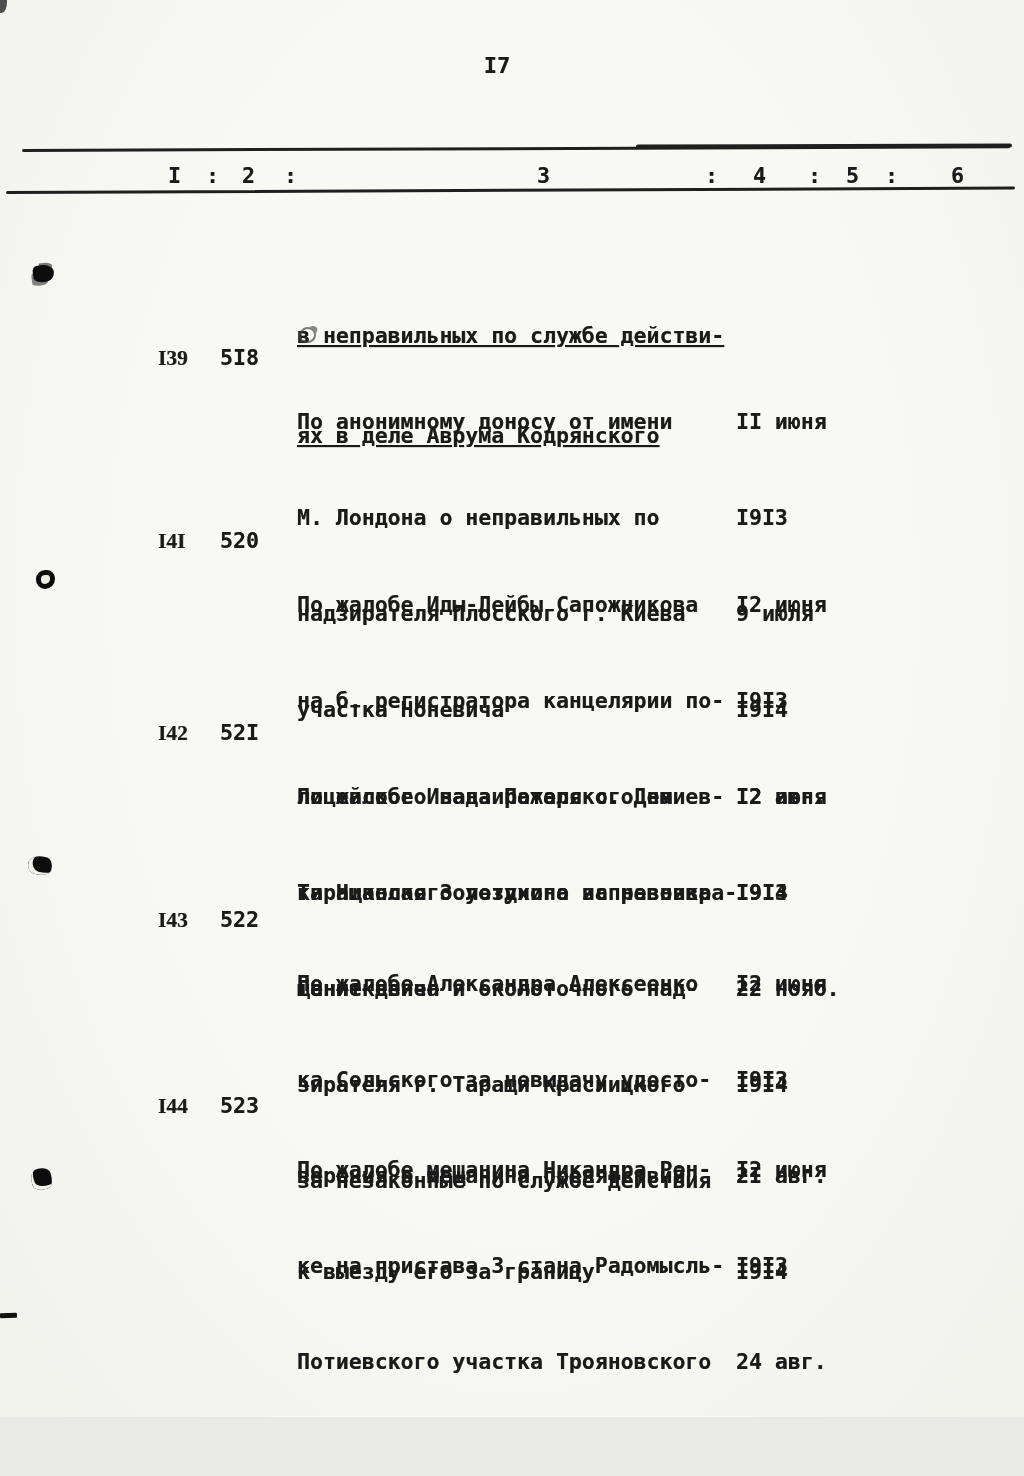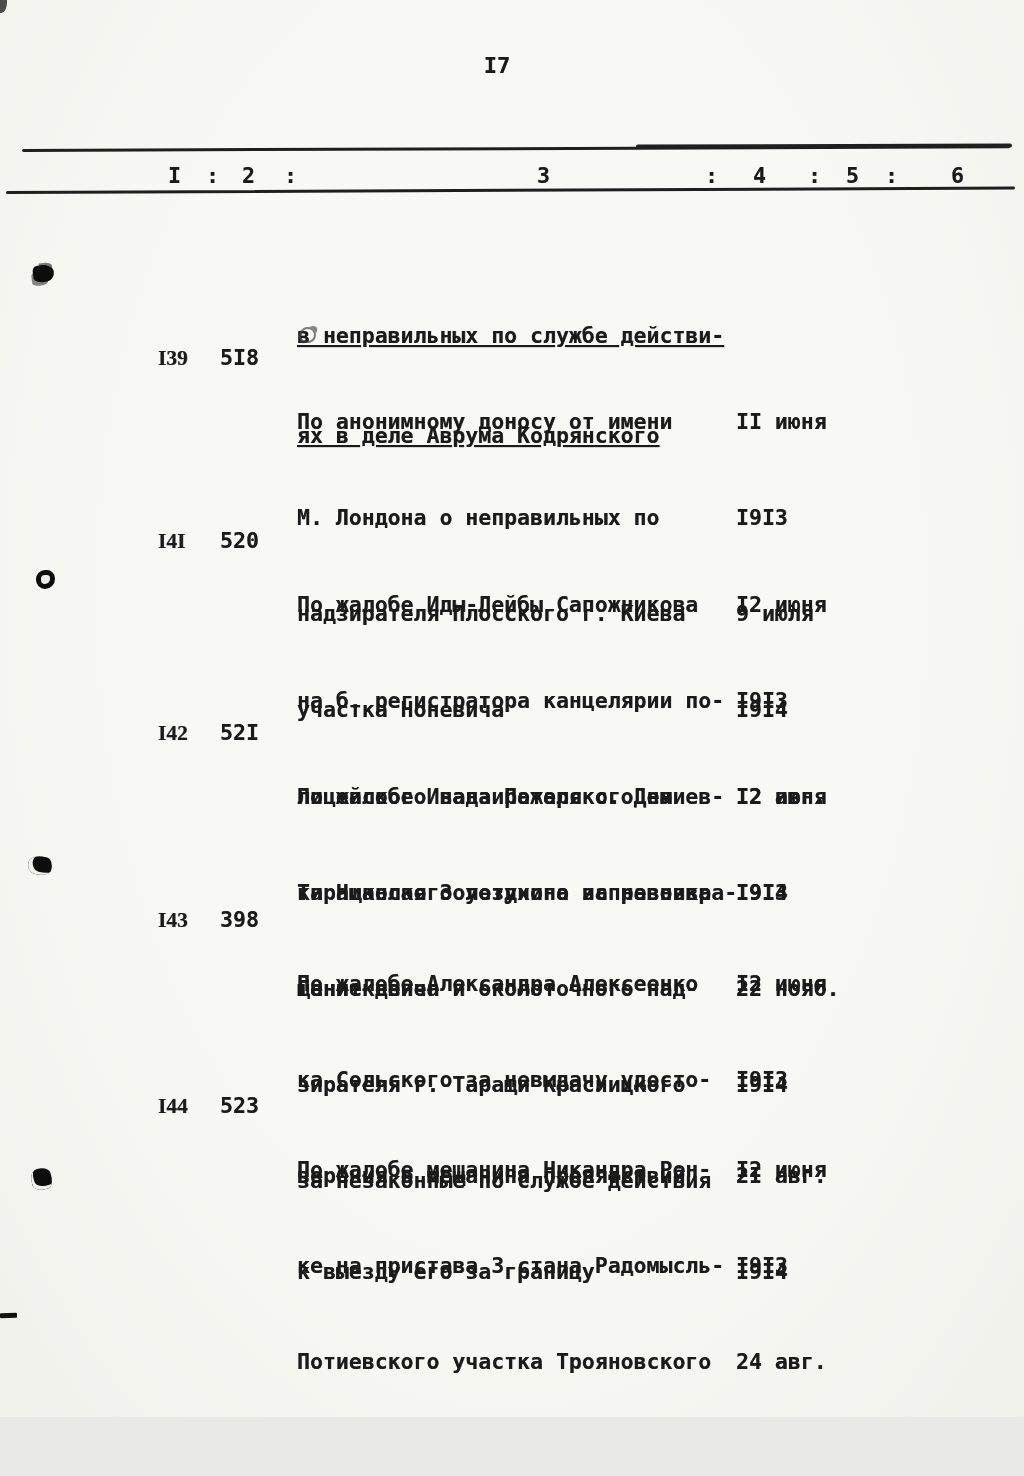--- a/index.html
+++ b/index.html
@@ -152,21 +152,21 @@
     <div class="col-dates txt">
       <div class="line">I2 июня</div>
       <div class="line">I9I3</div>
       <div class="line">22 нояб.</div>
       <div class="line">I9I4</div>
     </div>
   </div>
 
   <div id="entry-3" class="entry">
     <div class="col-no txt">I43</div>
-    <div class="col-doc txt">398</div>
+    <div class="col-doc txt">522</div>
     <div class="col-desc txt">
       <div class="line">По жалобе Александра Алексеенко</div>
       <div class="line">ка Сольского за невыдачу удосто-</div>
       <div class="line">верения о мещанина препятствий</div>
       <div class="line">к выезду его за границу</div>
     </div>
     <div class="col-dates txt">
       <div class="line">I2 июня</div>
       <div class="line">I9I3</div>
       <div class="line">2I авг.</div>

